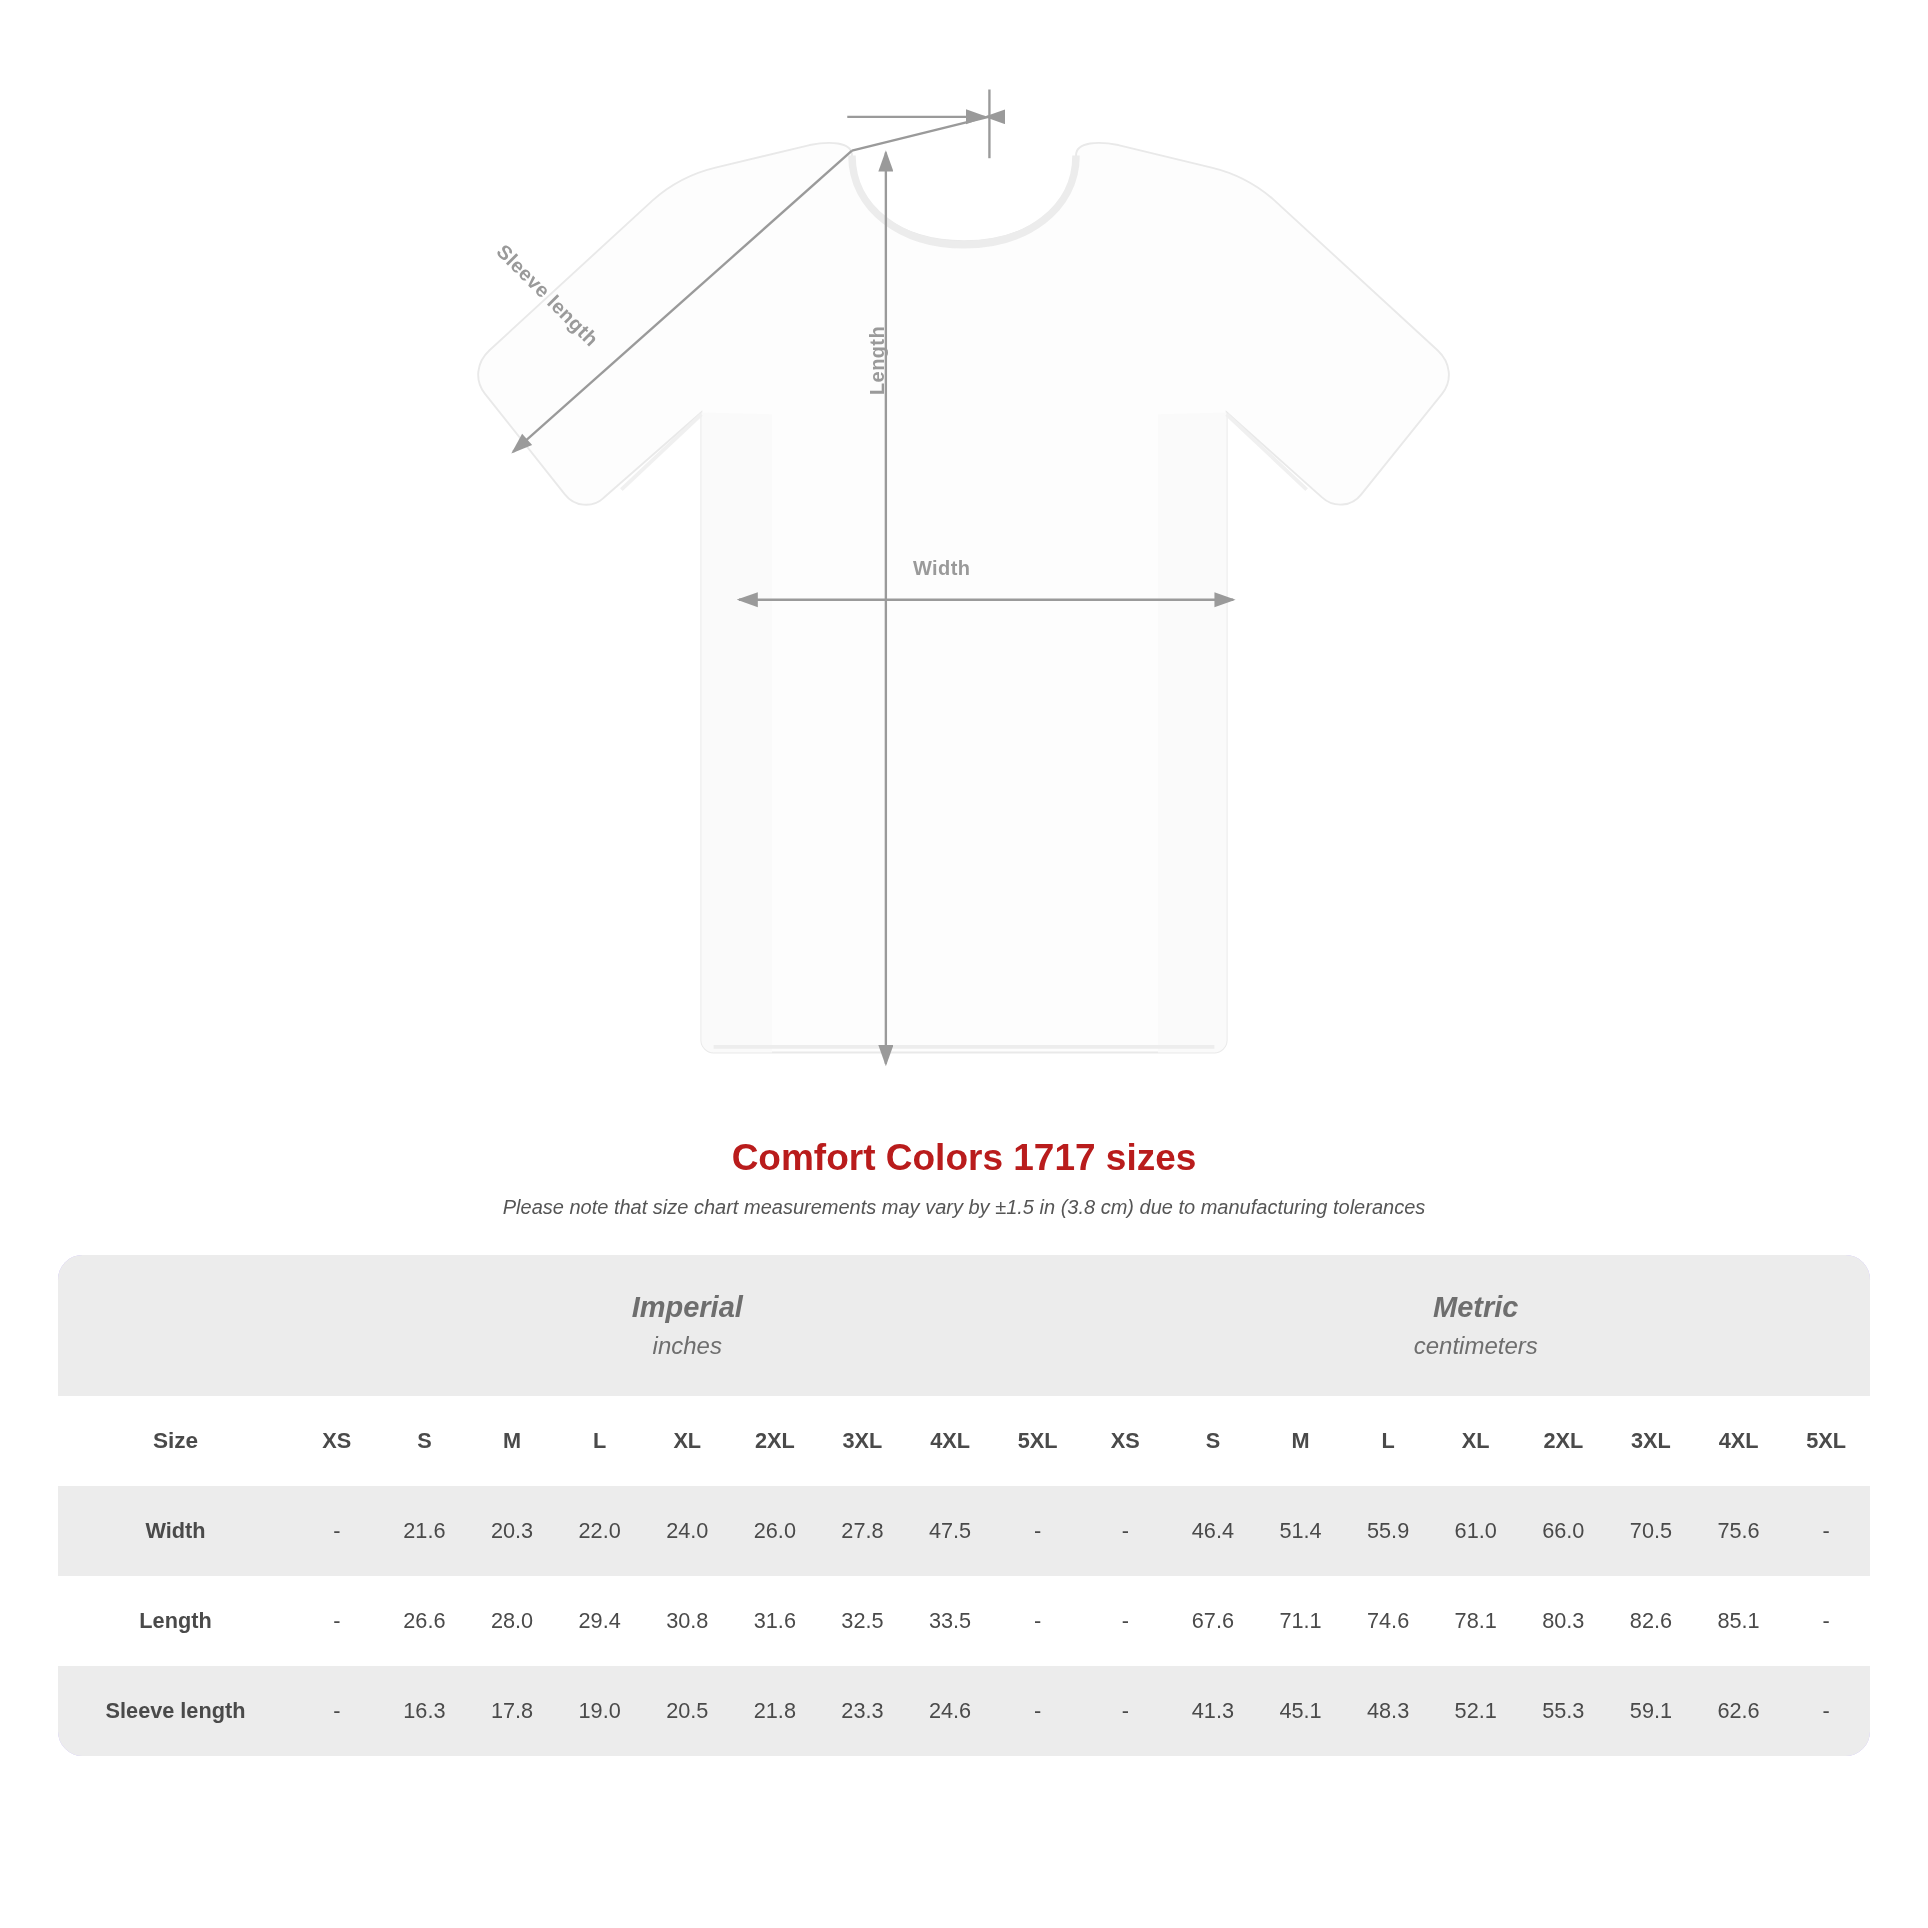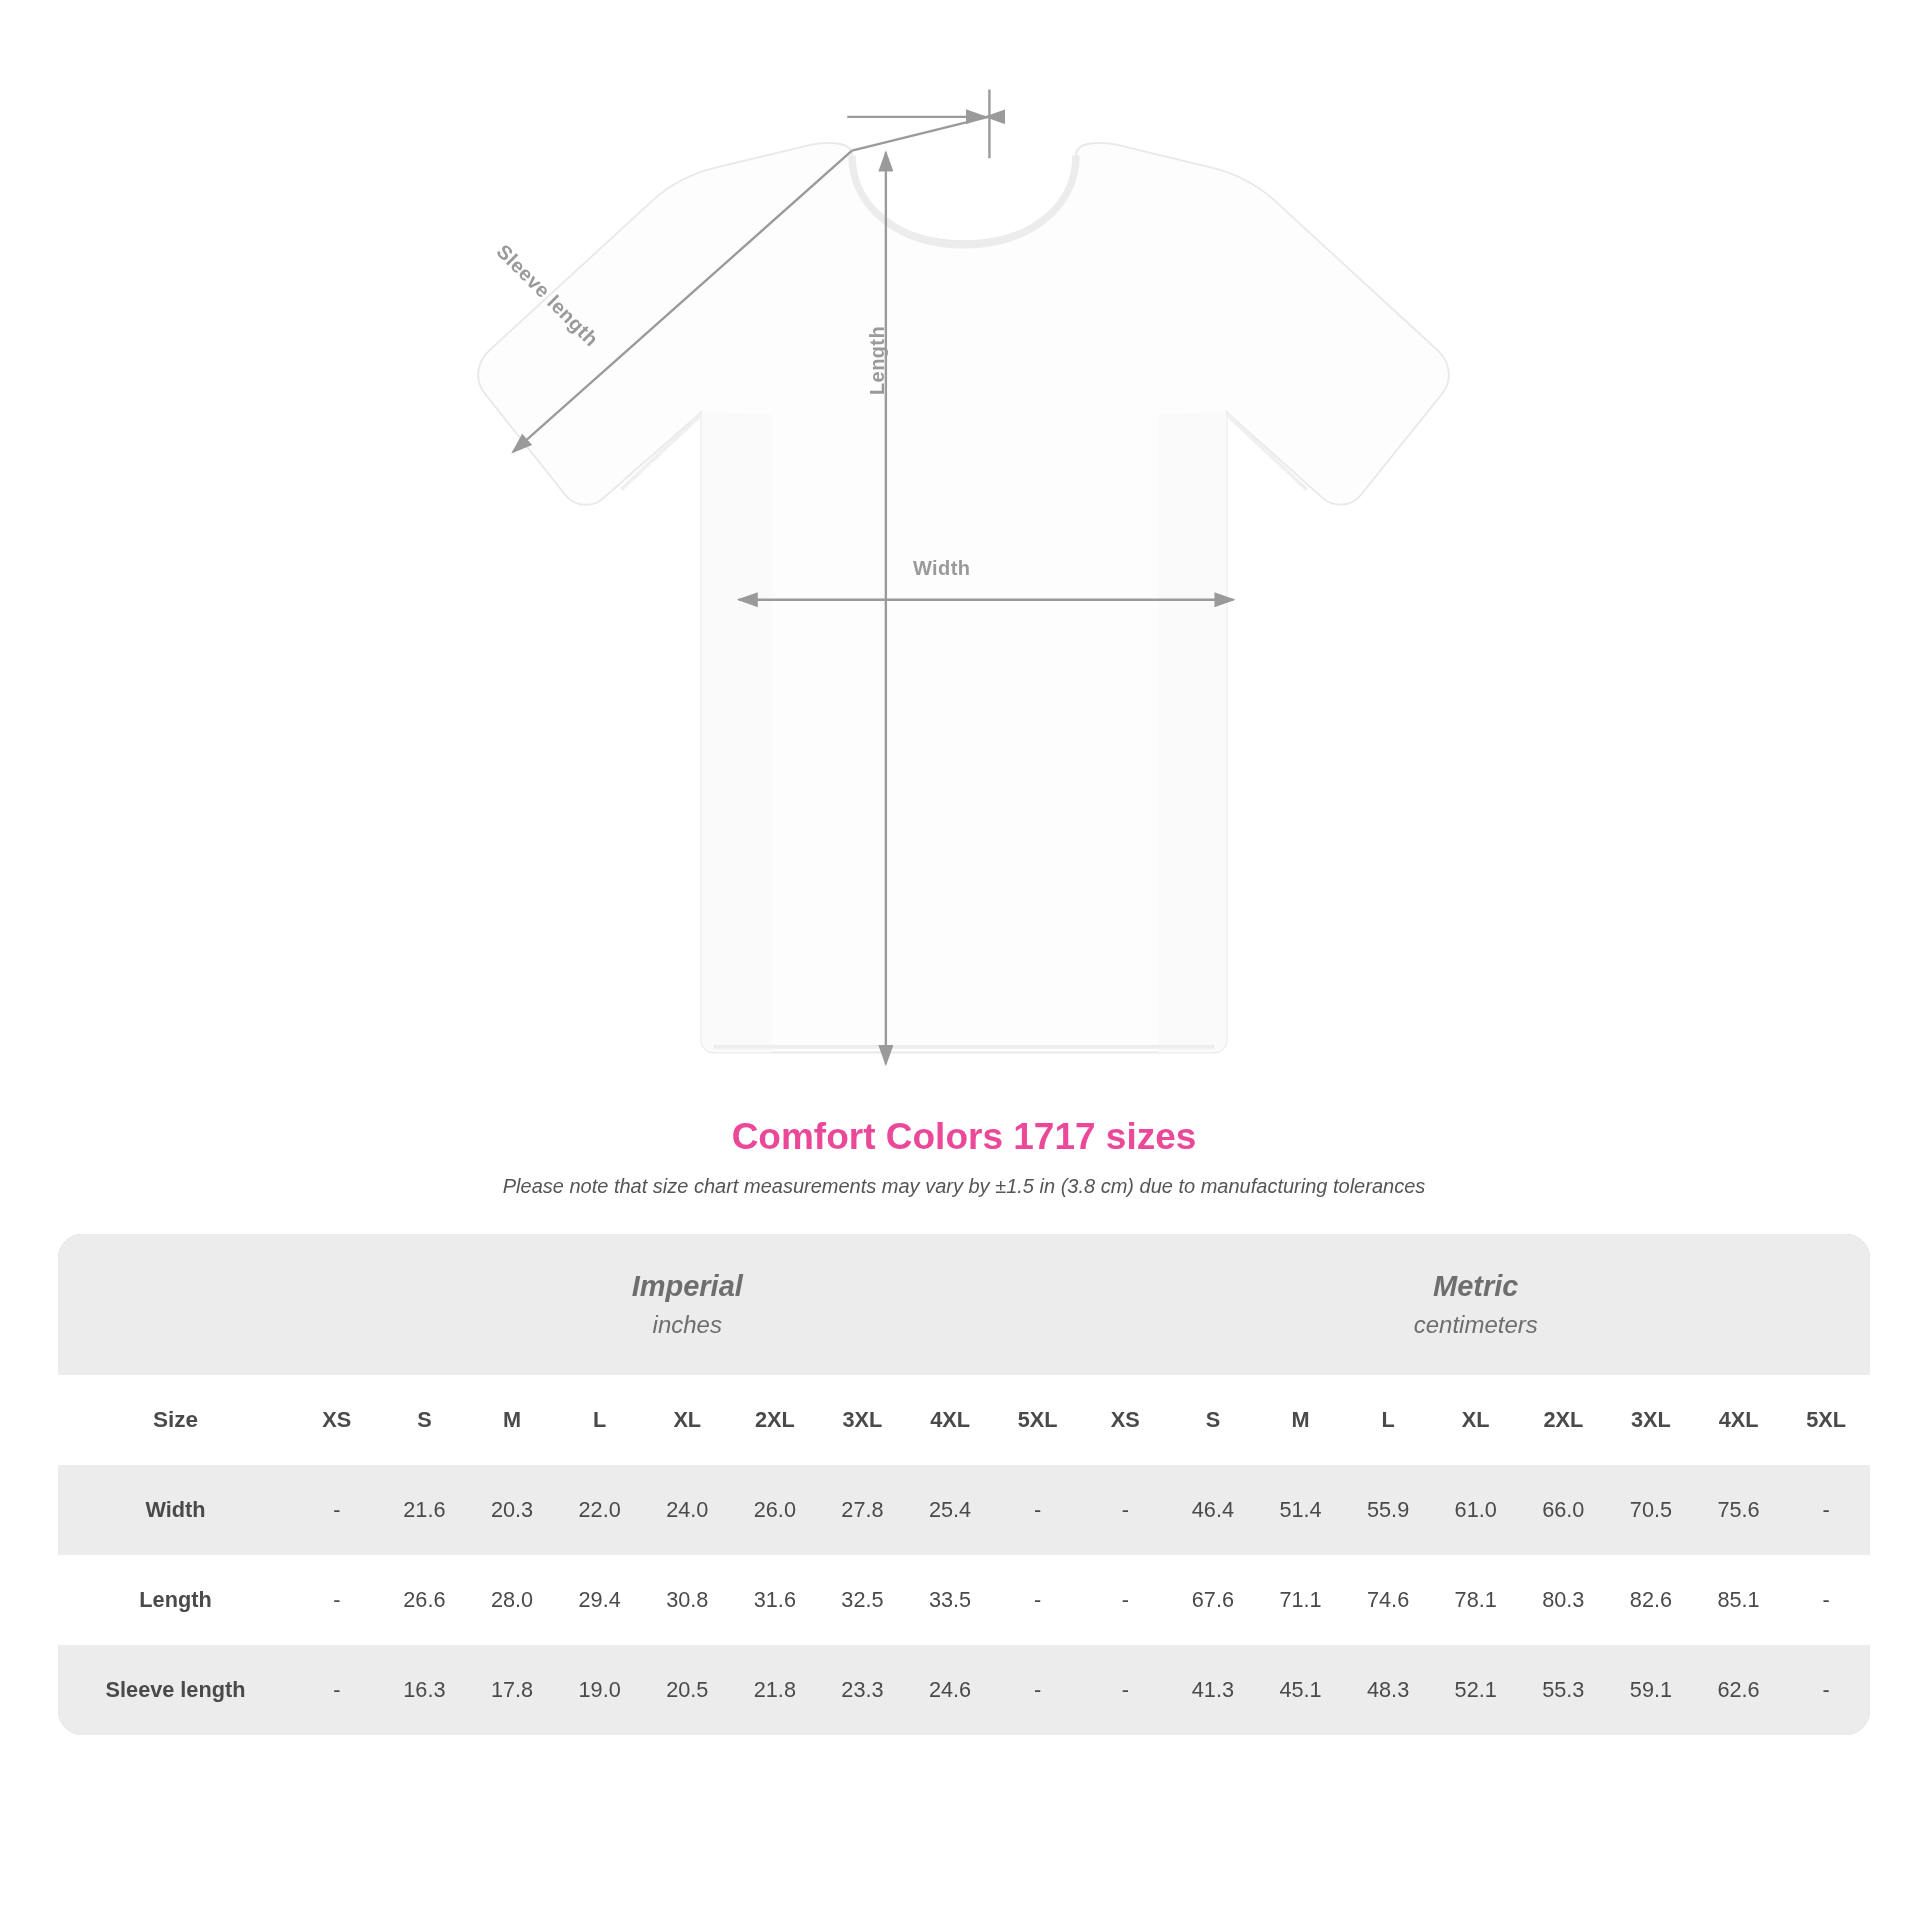--- a/index.html
+++ b/index.html
@@ -55,22 +55,22 @@
     top: 240px;
     transform: rotate(45deg);
     transform-origin: left top;
   }
 
   
   .chart-title {
     text-align: center;
     font-size: 37px;
     font-weight: bold;
-    color: #ec4899;
-    margin-top: 5px;
+    color: #b91c1c;
+    margin-top: 26px;
   }
   .chart-subtitle {
     text-align: center;
     font-size: 20px;
     font-style: italic;
     color: #555555;
     margin-top: 17px;
   }
 
   
@@ -259,21 +259,21 @@
 
         <tr class="data-row shaded">
           <td class="rowlabel first-col">Width</td>
           <td class="cell-divider">-</td>
           <td class="cell-divider">21.6</td>
           <td class="cell-divider">20.3</td>
           <td class="cell-divider">22.0</td>
           <td class="cell-divider">24.0</td>
           <td class="cell-divider">26.0</td>
           <td class="cell-divider">27.8</td>
-          <td class="cell-divider">25.4</td>
+          <td class="cell-divider">47.5</td>
           <td class="cell-divider">-</td>
           <td class="cell-divider">-</td>
           <td class="cell-divider">46.4</td>
           <td class="cell-divider">51.4</td>
           <td class="cell-divider">55.9</td>
           <td class="cell-divider">61.0</td>
           <td class="cell-divider">66.0</td>
           <td class="cell-divider">70.5</td>
           <td class="cell-divider">75.6</td>
           <td class="cell-divider">-</td>

